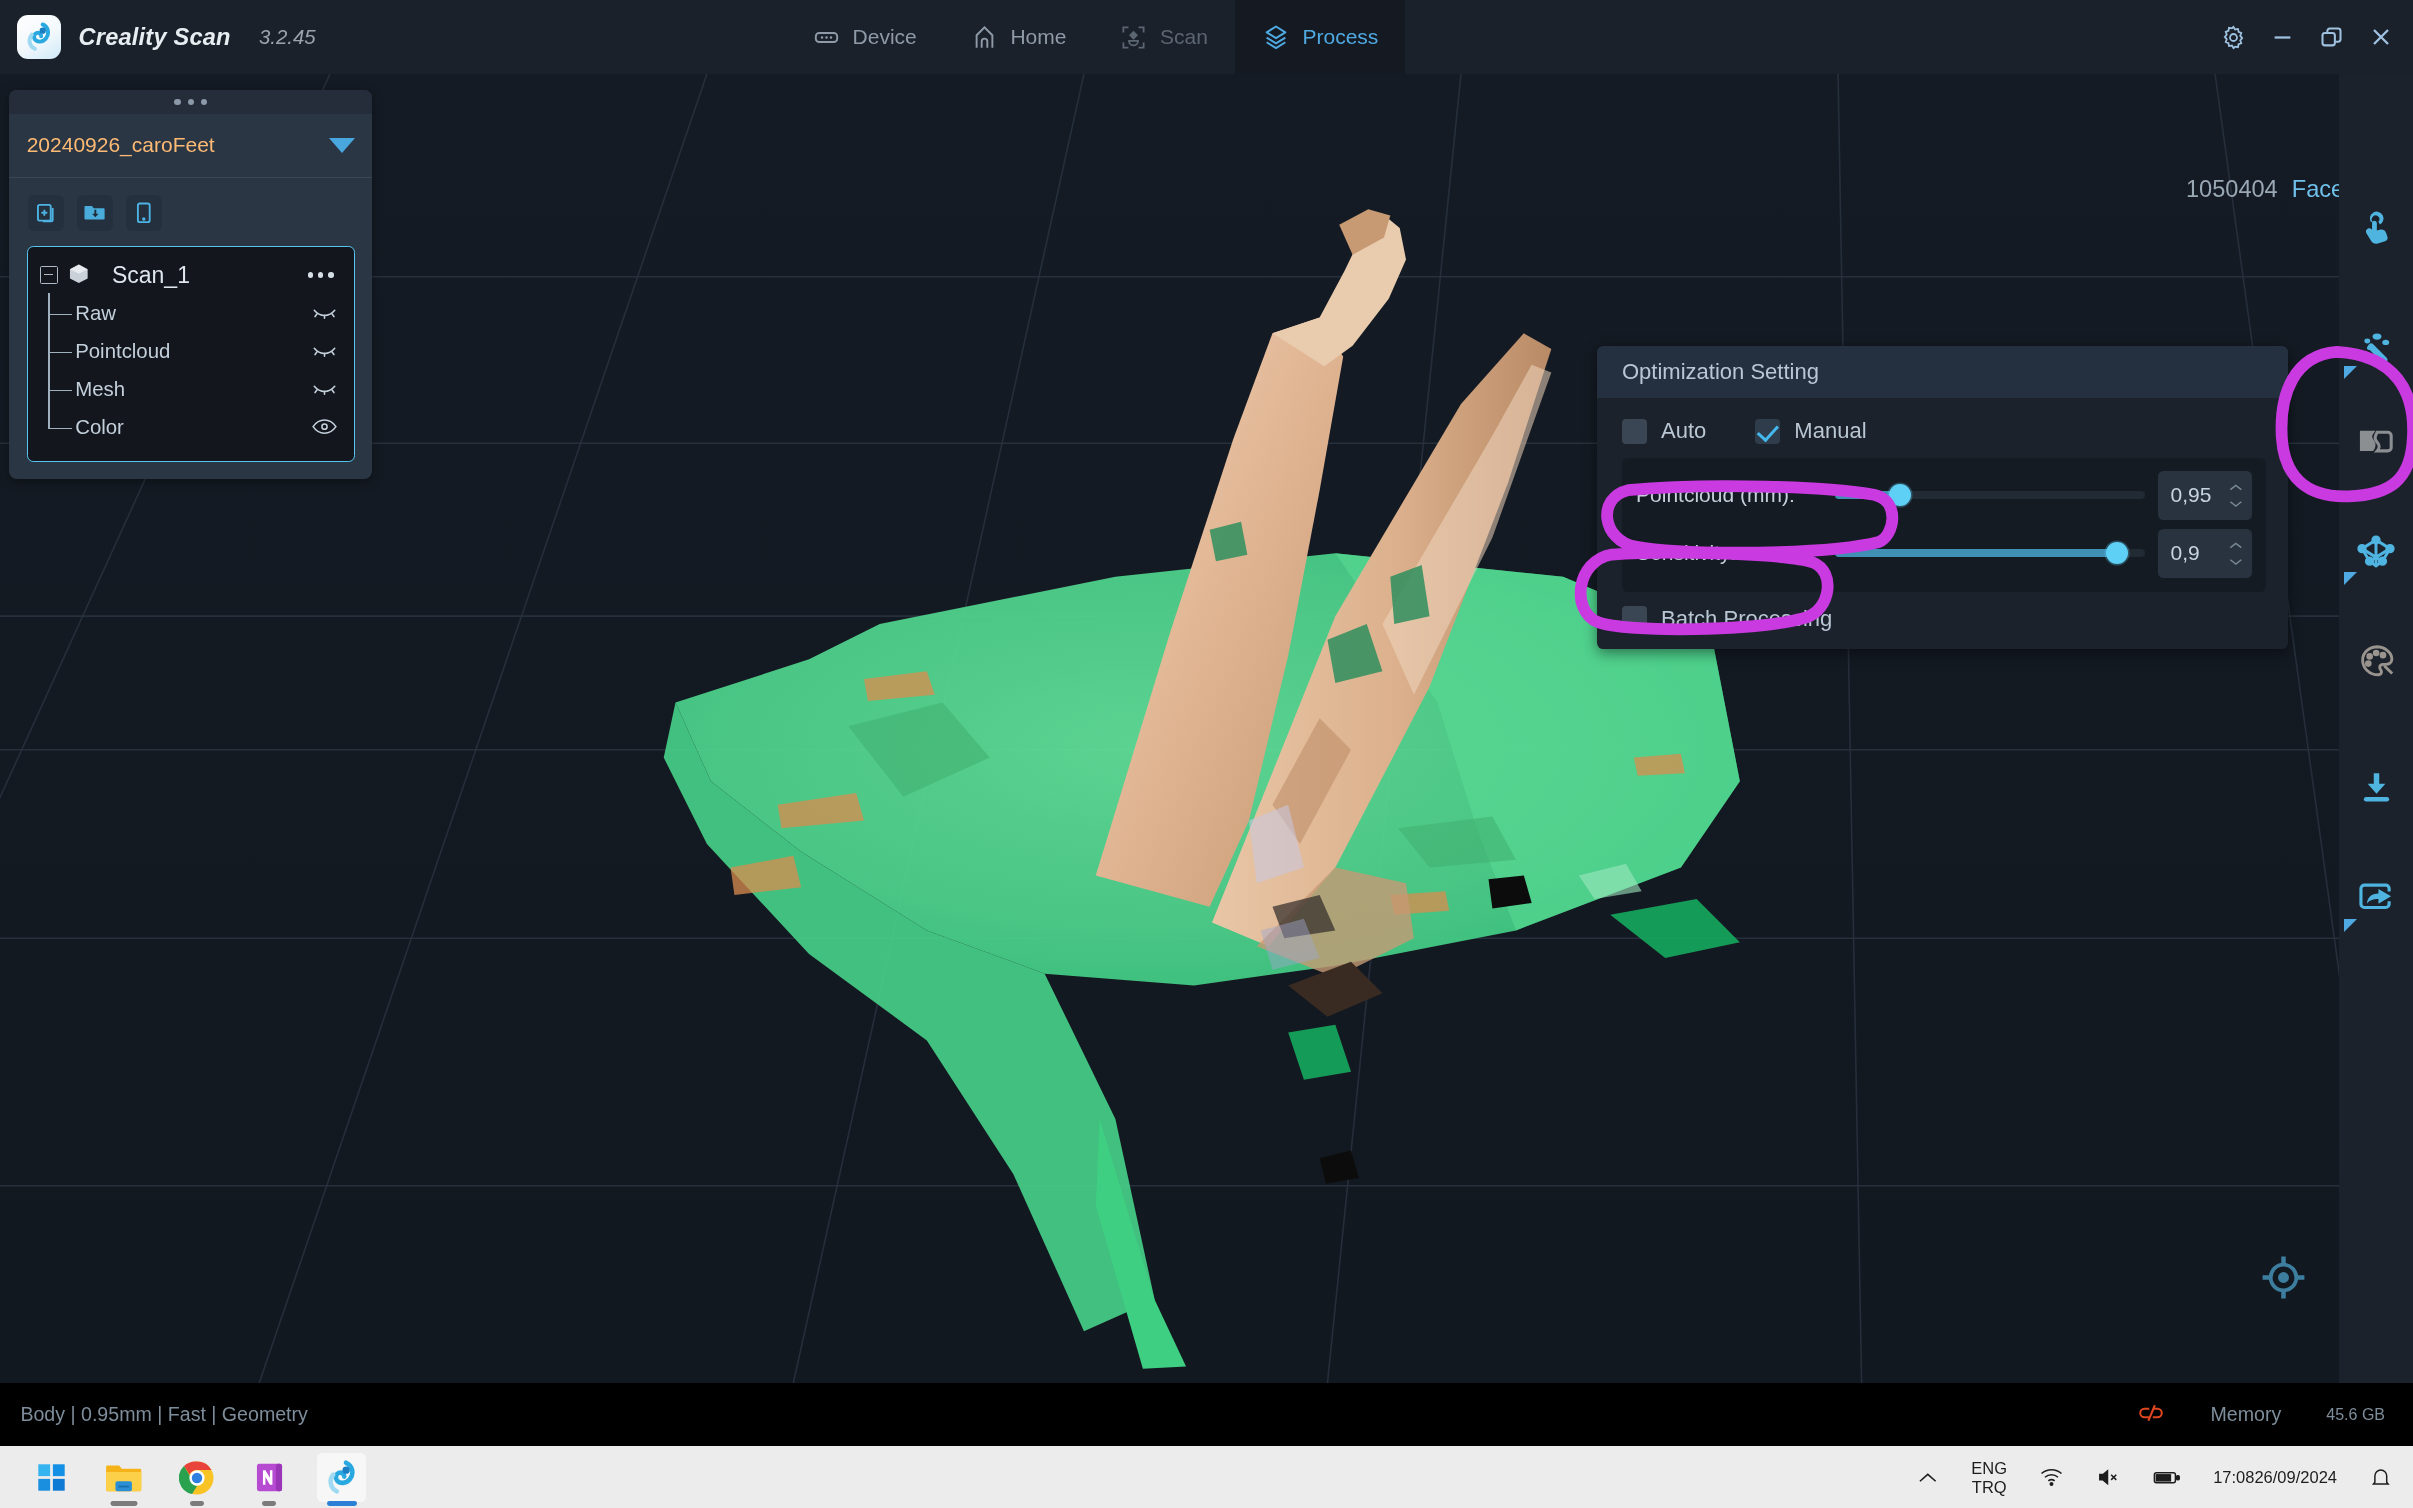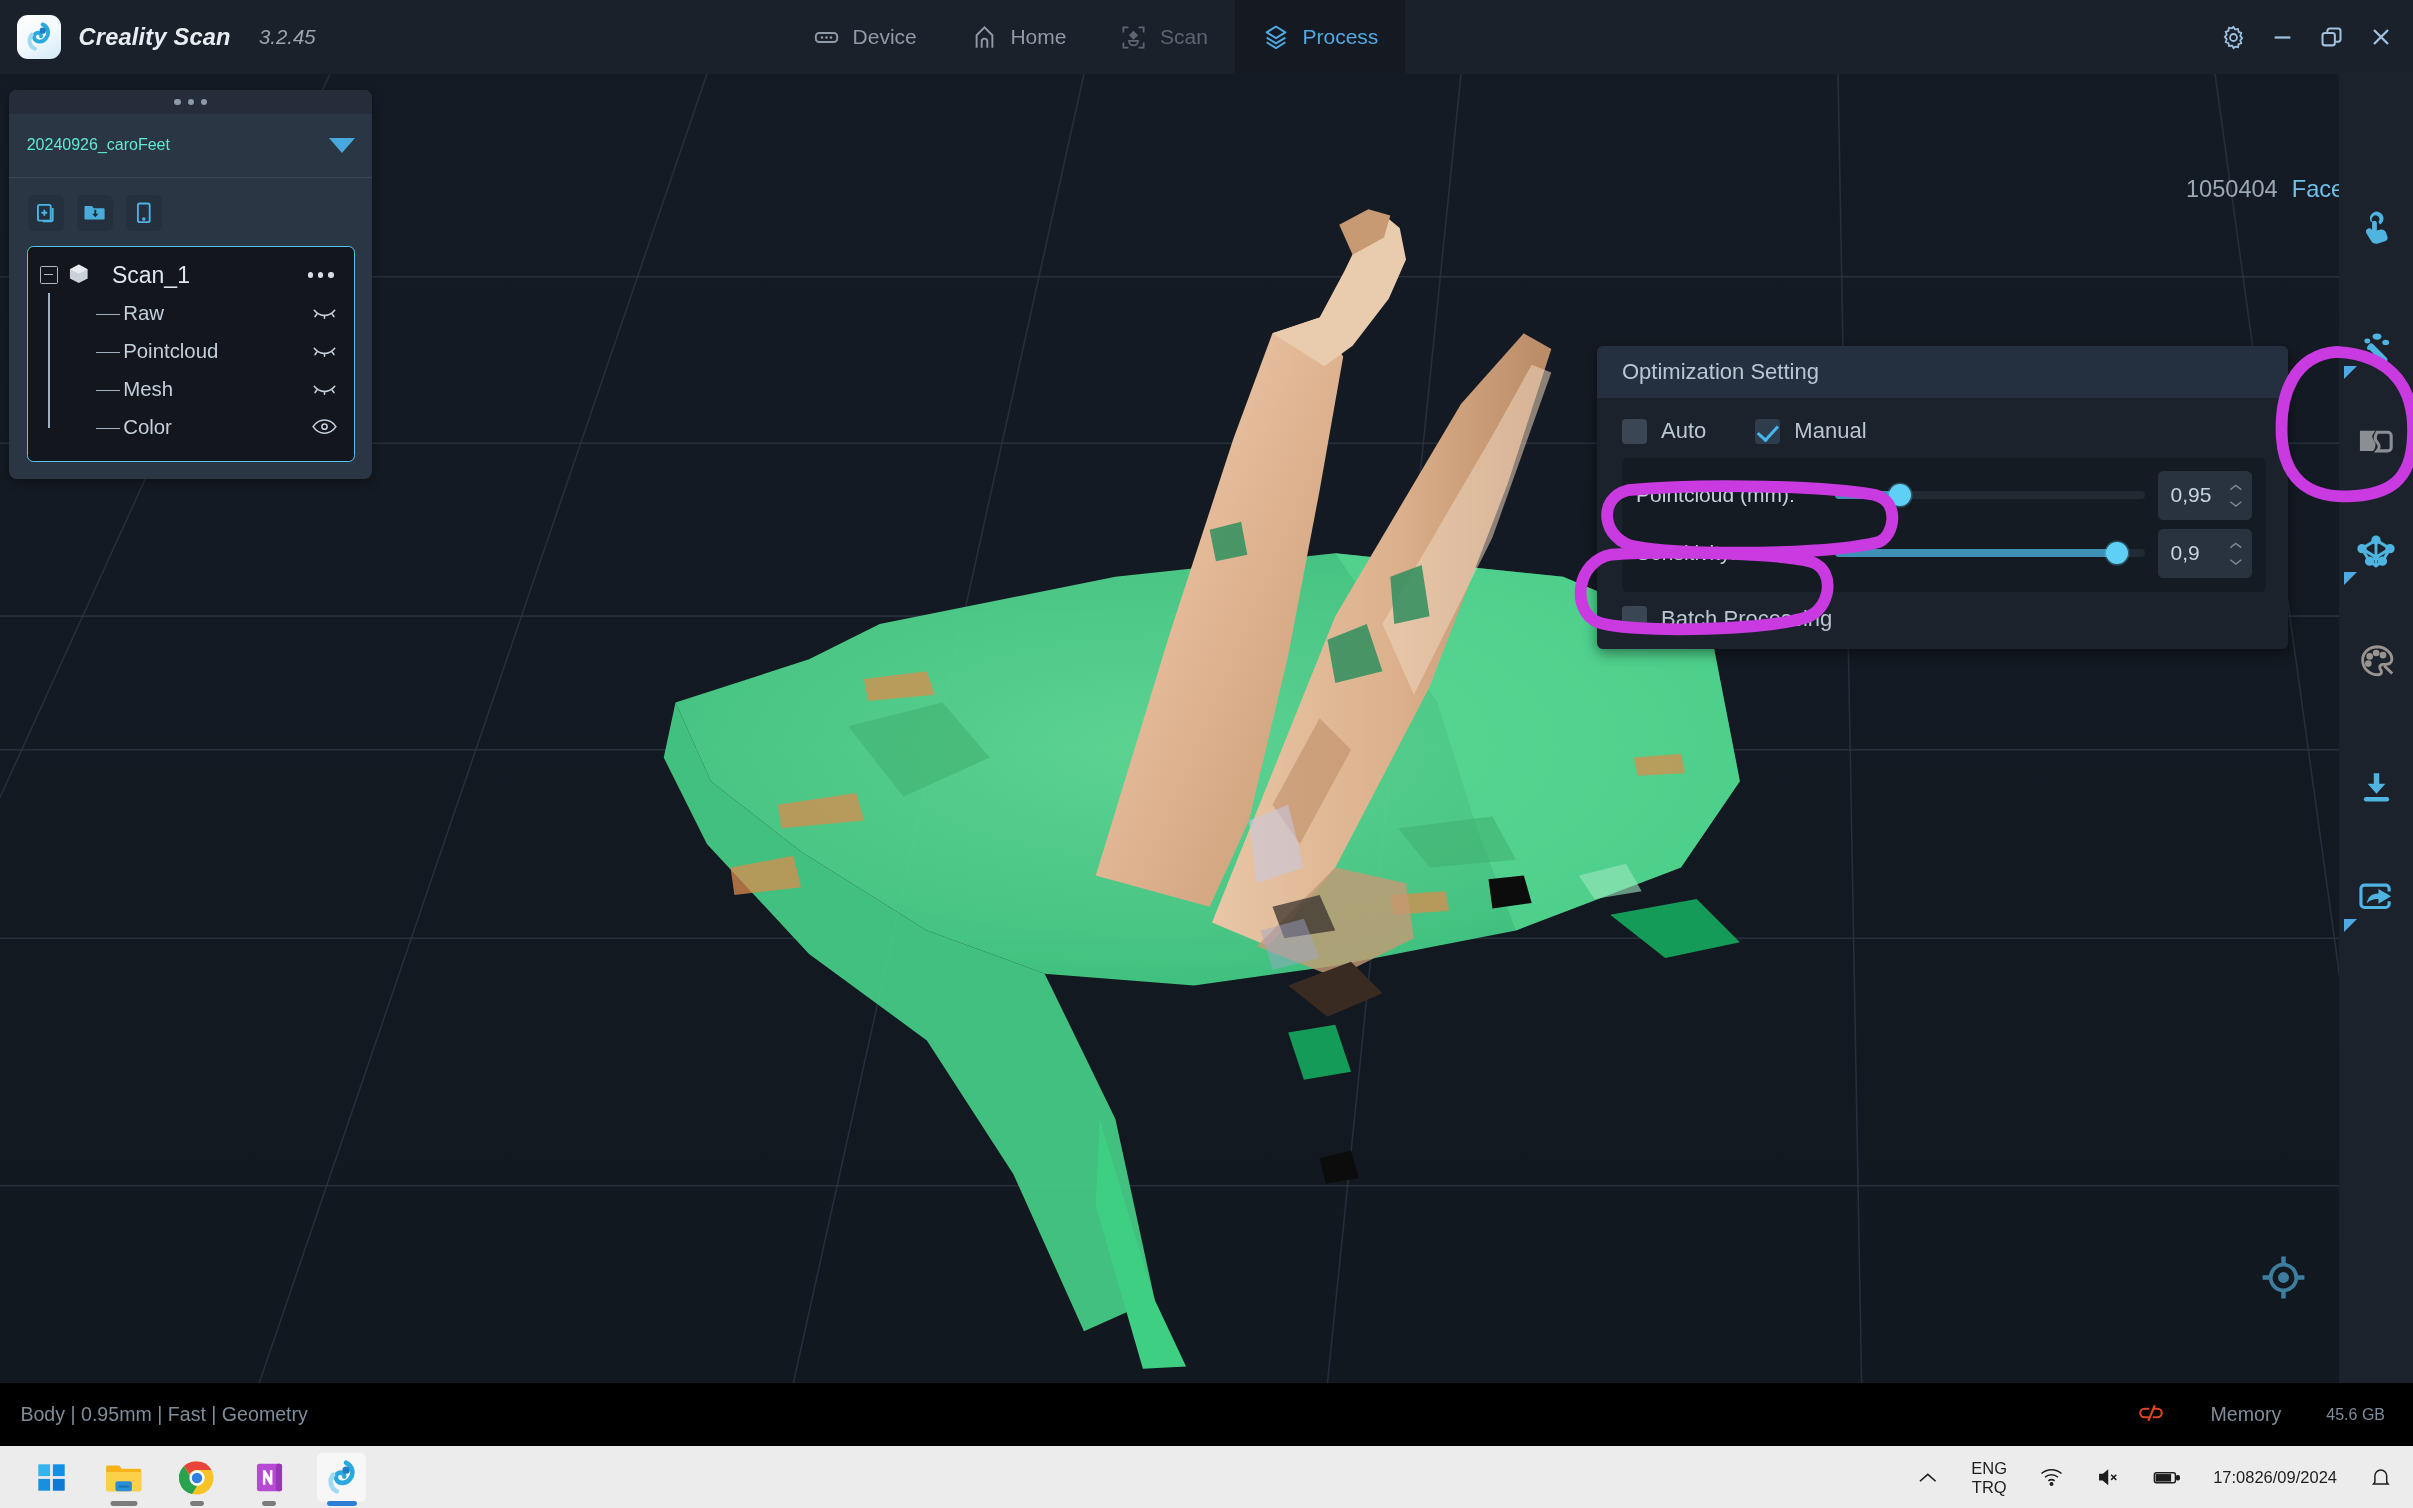--- a/index.html
+++ b/index.html
@@ -78,21 +78,21 @@
     height: 23.6px; background: #242d39;
     display: flex; align-items: center; justify-content: center; gap: 7px;
     cursor: grab;
   }
   .lp-dot { width: 6.3px; height: 6.3px; border-radius: 50%; background: #8b99a8; }
   .lp-proj {
     height: 64px; display: flex; align-items: center;
     padding: 0 17.3px; border-bottom: 0.8px solid #3b4755;
     cursor: pointer;
   }
-  .lp-proj-name { font-size: 16px; color: #5eead4; flex: 1; white-space: nowrap; }
+  .lp-proj-name { font-size: 21px; color: #fdba74; flex: 1; white-space: nowrap; }
   .caret-down {
     width: 0; height: 0; border-left: 13.4px solid transparent;
     border-right: 13.4px solid transparent; border-top: 15.7px solid #48a8dd;
   }
   .lp-tools { display: flex; gap: 12.6px; padding: 17.3px 19px 14px 19px; }
   .lp-tool {
     width: 36px; height: 36px; border-radius: 6.3px; background: #24303d;
     display: flex; align-items: center; justify-content: center; cursor: pointer;
   }
   .lp-tree {
@@ -107,21 +107,21 @@
     width: 17.3px; height: 17.3px; border: 1.6px solid #aeb9c5; border-radius: 1.6px;
     position: relative; flex: none; cursor: pointer;
   }
   .expander::before {
     content: ""; position: absolute; left: 2.4px; top: 6.3px;
     width: 9.4px; height: 1.6px; background: #aeb9c5;
   }
   .tree-root-label { font-size: 23px; color: #dfe6ee; flex: 1; white-space: nowrap; margin-left: 12px; }
   .kebab { display: flex; gap: 4.7px; padding: 4.7px 6.3px; cursor: pointer; }
   .kebab i { width: 5.5px; height: 5.5px; border-radius: 50%; background: #d5dde5; display: block; }
-  .tree-children { position: relative; margin-left: 12.6px; padding-top: 1.6px; padding-left: 48px; }
+  .tree-children { position: relative; margin-left: 12.6px; padding-top: 1.6px; }
   .tree-vline {
     position: absolute; left: 0; top: 0; width: 1.6px; background: #9fb0bf;
   }
   .tree-item {
     display: flex; align-items: center; height: 38px; position: relative;
     padding-left: 27px; cursor: pointer;
   }
   .tree-item::before {
     content: ""; position: absolute; left: 0; top: 50%;
     width: 23.6px; height: 1.6px; background: #9fb0bf;

